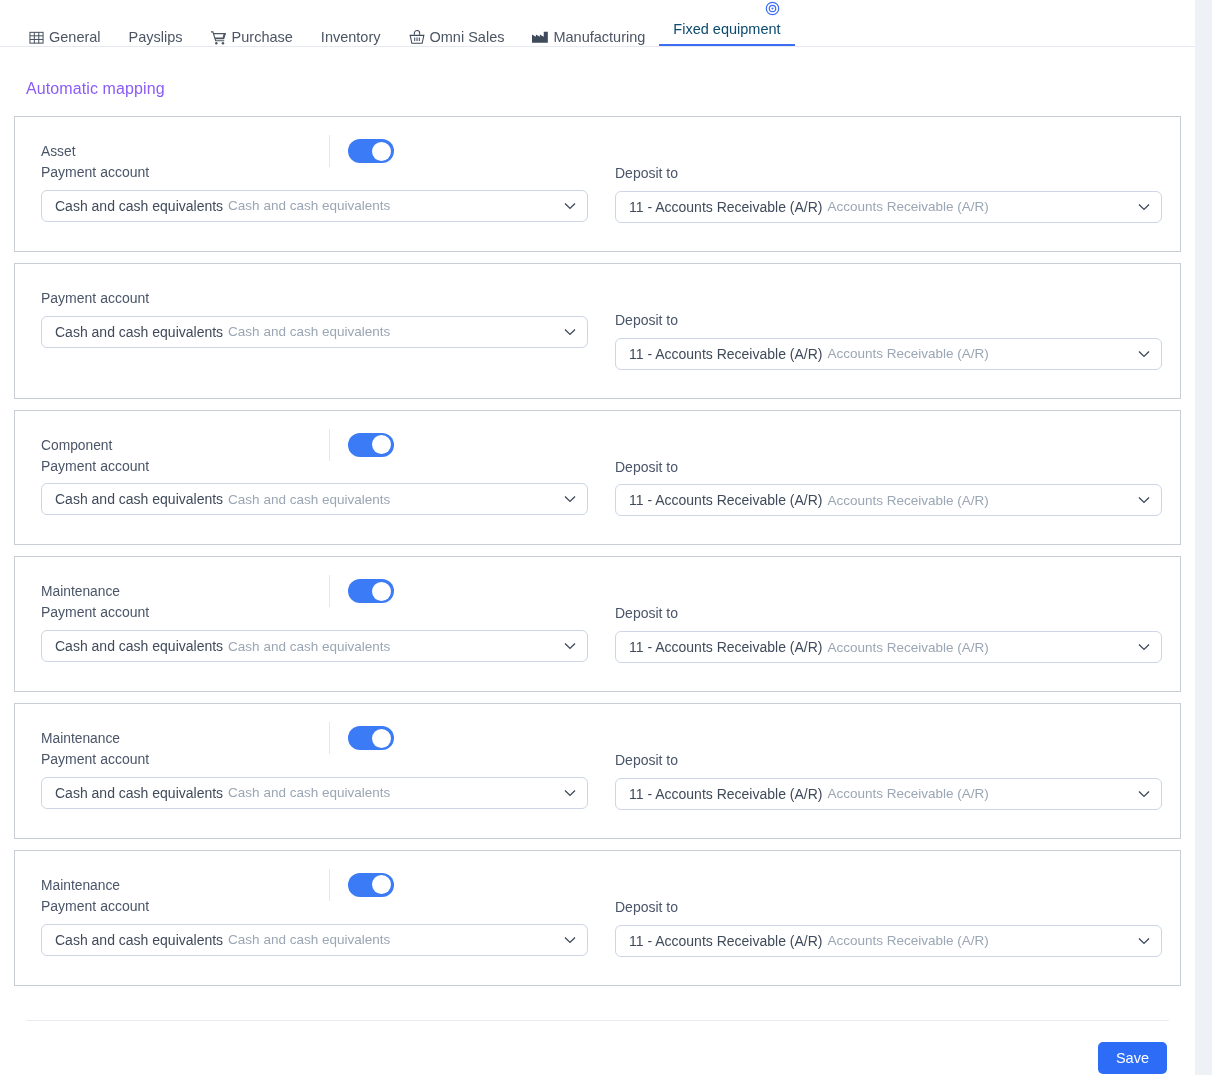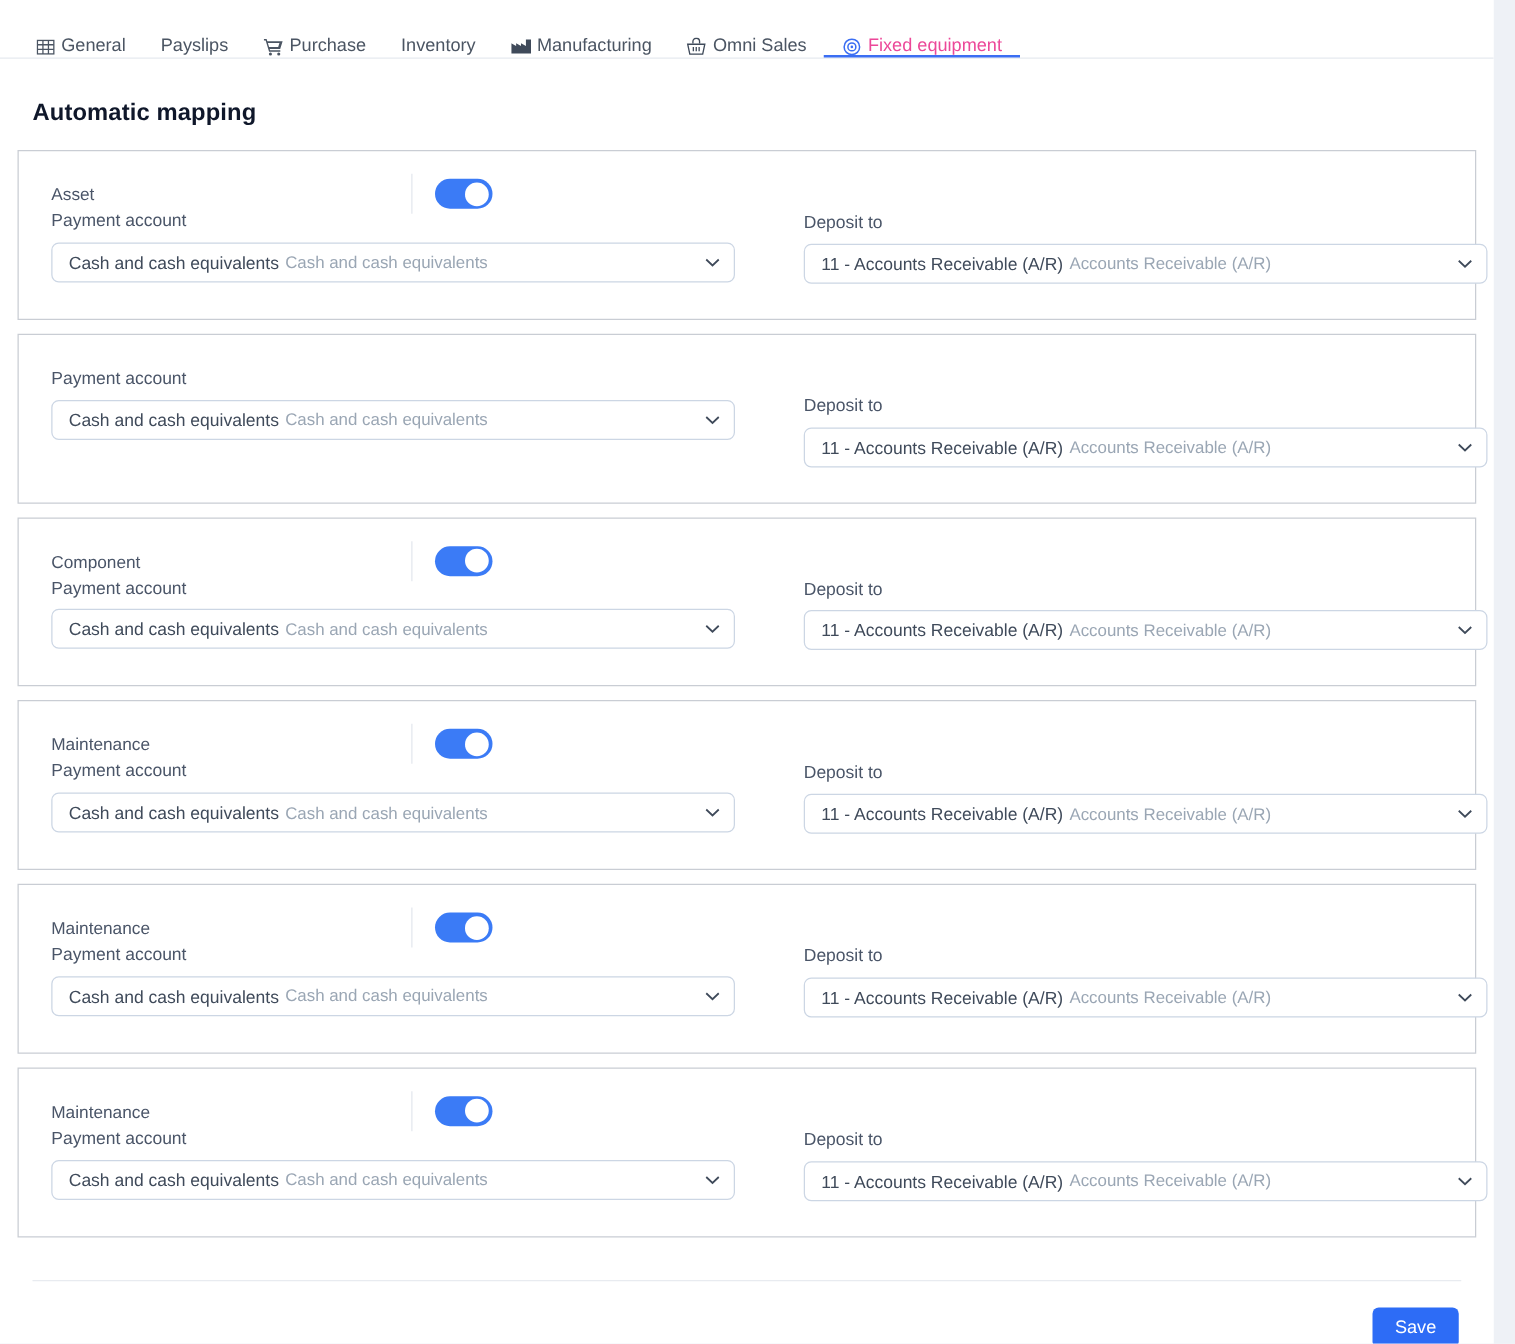--- a/index.html
+++ b/index.html
@@ -38,63 +38,62 @@
     color: #4b5563;
     cursor: pointer;
     white-space: nowrap;
     position: relative;
     background: transparent;
     border: none;
     font-family: inherit;
     text-decoration: none;
   }
   .tab .tab-label { line-height: 1; padding-bottom: 2px; }
-  .tab.active { color: #ec4899; }
+  .tab.active { color: #0c4a6e; flex-direction: column; }
   .tab.active::after {
     content: "";
     position: absolute;
     left: 0; right: 0; bottom: 0;
     height: 2.5px;
     background: #3b6ef3;
   }
   .tab .ico {
     width: 16px; height: 16px;
     display: inline-flex;
     align-items: center;
     justify-content: center;
     flex: 0 0 auto;
     margin-bottom: 1px;
   }
   .tab .ico svg { display: block; }
 
   
   .content { padding: 0 14px; }
   .section-title {
-    font-size: 19px;
-    color: #0f172a;
-    font-weight: 700;
+    font-size: 16px;
+    color: #8b5cf6;
+    font-weight: 400;
     margin: 33px 0 0 12px;
     letter-spacing: .1px;
   }
 
   .cards { margin-top: 18px; }
 
   .card {
     border: 1px solid #c9cdd4;
     background: #fff;
     position: relative;
     padding: 26px 26px 28px 26px;
     margin-bottom: 11px;
   }
   .card:last-child { margin-bottom: 0; }
 
   .card-grid {
     display: grid;
     grid-template-columns: 574px 1fr;
-    column-gap: 28px;
   }
 
   .title-row {
     position: relative;
     display: flex;
     align-items: center;
     height: 18px;
     margin-bottom: 3px;
   }
   .module-title {
@@ -240,38 +239,38 @@
       </span>
       <span class="tab-label">Purchase</span>
     </a>
 
     <a class="tab">
       <span class="tab-label">Inventory</span>
     </a>
 
     <a class="tab">
       <span class="ico">
-        <svg width="16" height="14" viewBox="0 0 18 14" fill="#3f4a5a">
-          <path d="M0 13.6V4.2l4.4 2.6V4.2l4.4 2.6V4.2L13.2 6.8V1h4.6v12.6z"></path>
-        </svg>
-      </span>
-      <span class="tab-label">Manufacturing</span>
-    </a>
-
-    <a class="tab">
-      <span class="ico">
         <svg width="16" height="15" viewBox="0 0 18 16" fill="none" stroke="#3f4a5a" stroke-width="1.2">
           <path d="M6 5V3.2a3 3 0 0 1 6 0V5"></path>
           <path d="M1.3 5.6h15.4l-1.9 8.9H3.2z"></path>
           <line x1="6.4" y1="8" x2="6.4" y2="12"></line>
           <line x1="9" y1="8" x2="9" y2="12"></line>
           <line x1="11.6" y1="8" x2="11.6" y2="12"></line>
         </svg>
       </span>
       <span class="tab-label">Omni Sales</span>
+    </a>
+
+    <a class="tab">
+      <span class="ico">
+        <svg width="16" height="14" viewBox="0 0 18 14" fill="#3f4a5a">
+          <path d="M0 13.6V4.2l4.4 2.6V4.2l4.4 2.6V4.2L13.2 6.8V1h4.6v12.6z"></path>
+        </svg>
+      </span>
+      <span class="tab-label">Manufacturing</span>
     </a>
 
     <a class="tab active">
       <span class="ico">
         <svg width="15" height="15" viewBox="0 0 16 16" fill="none" stroke="#3b6ef3" stroke-width="1.3">
           <circle cx="8" cy="8" r="6.6"></circle>
           <circle cx="8" cy="8" r="3.4"></circle>
           <circle cx="8" cy="8" r="1.1" fill="#3b6ef3" stroke="none"></circle>
         </svg>
       </span>

